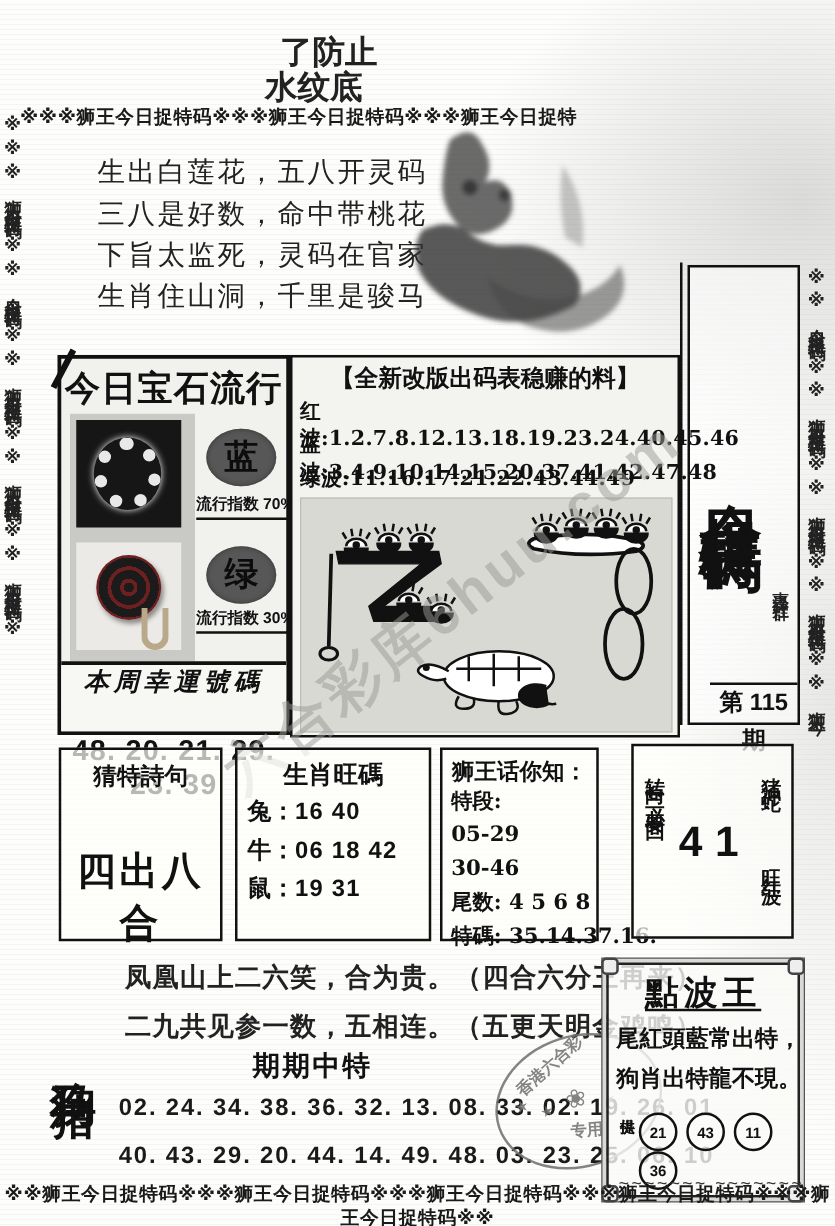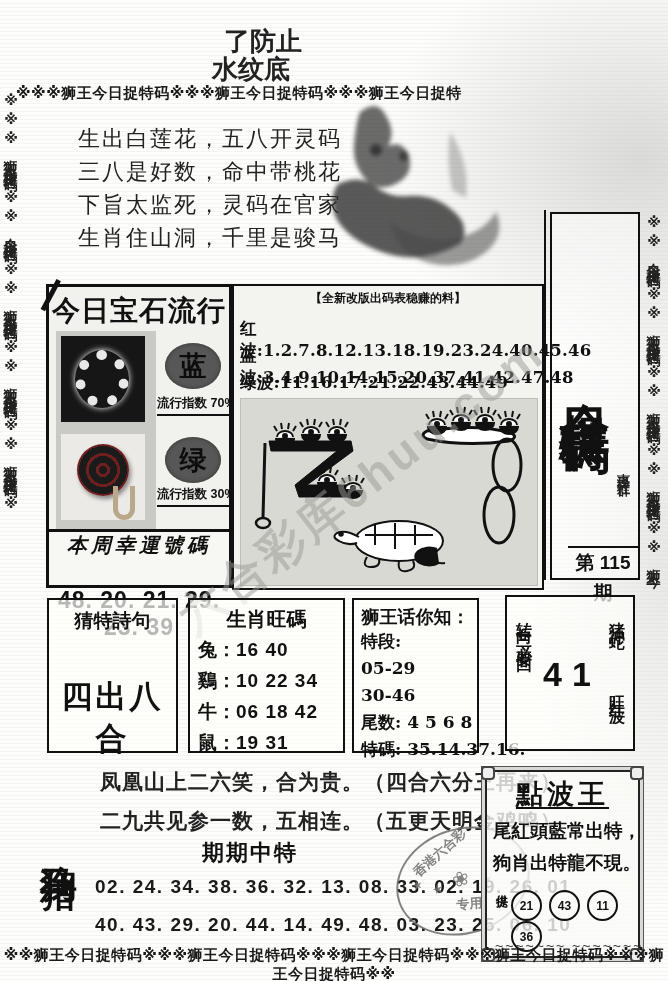--- a/index.html
+++ b/index.html
@@ -57,21 +57,21 @@
   .ring2b { position:absolute; left:52px; top:52px; width:22px; height:34px; border:5px solid #b9a98a; border-top:none; border-radius:0 0 14px 14px; }
   .badge { border-radius:50%; background:#575757; color:#0c0c0c; text-align:center;
            font-family:"DejaVu Serif",serif; font-weight:900; box-shadow:inset 0 0 4px #333; }
   .idx-label { font-size:12.5px; font-weight:bold; border-bottom:2px solid #111; padding-bottom:2px; white-space:nowrap; }
   .lucky-band { border-top:3px solid #111; background:#f7f7f4; text-align:center; }
   .lucky-title { font-family:"DejaVu Serif",serif; font-weight:900; font-size:20px; letter-spacing:4px; font-style:italic; }
   .lucky-nums { font-size:23px; font-weight:900; letter-spacing:1px; font-family:"Liberation Sans",sans-serif;margin-top:28px; }
 
   
   .code-box { border:2px solid #111; background:#f3f3f0; }
-  .code-title { text-align:center; font-size:12px; font-weight:900; font-family:"DejaVu Serif",serif; }
+  .code-title { text-align:center; font-size:19px; font-weight:900; font-family:"DejaVu Serif",serif; }
   .wave-line { font-size:16.5px; font-weight:bold; font-family:"DejaVu Serif",serif; letter-spacing:.2px; }
   .draw-panel { background:#d9d9d4; border:1px solid #bdbdb8; }
   .watermark {
     position:absolute; transform:rotate(-38deg); transform-origin:left bottom;
     font-size:44px; font-weight:bold; color:#9a9a96; opacity:.5; white-space:nowrap; letter-spacing:4px;
     pointer-events:none;
   }
 
   
   .mid-box { border:2px solid #111; background:rgba(253,253,251,.7); }
@@ -238,21 +238,20 @@
 
   <div class="abs mid-box" style="left:47px; top:598px; width:131px; height:155px;">
     <div class="mid-title" style="font-size:19px; margin-top:8px;">猜特詩句</div>
     <div class="big-phrase" style="margin-top:42px;">四出八合</div>
   </div>
 
   <div class="abs mid-box" style="left:188px; top:598px; width:157px; height:155px;">
     <div class="mid-title" style="font-size:20px; margin-top:6px;">生肖旺碼</div>
     <div style="position:absolute; left:8px; top:34px; line-height:30px;">
       <div class="zrow"><span>兔：</span><span class="num">16 40</span></div>
-      <div class="zrow"><span>鷄：</span><span class="num">10 22 34</span></div>
       <div class="zrow"><span>牛：</span><span class="num">06 18 42</span></div>
       <div class="zrow"><span>鼠：</span><span class="num">19 31</span></div>
     </div>
   </div>
 
   <div class="abs mid-box" style="left:352px; top:598px; width:127px; height:155px;">
     <div class="mid-title" style="font-size:18px; margin-top:5px;">狮王话你知：</div>
     <div style="position:absolute; left:7px; top:28px;">
       <div class="tip-line">特段:</div>
       <div class="tip-line">05-29</div>

